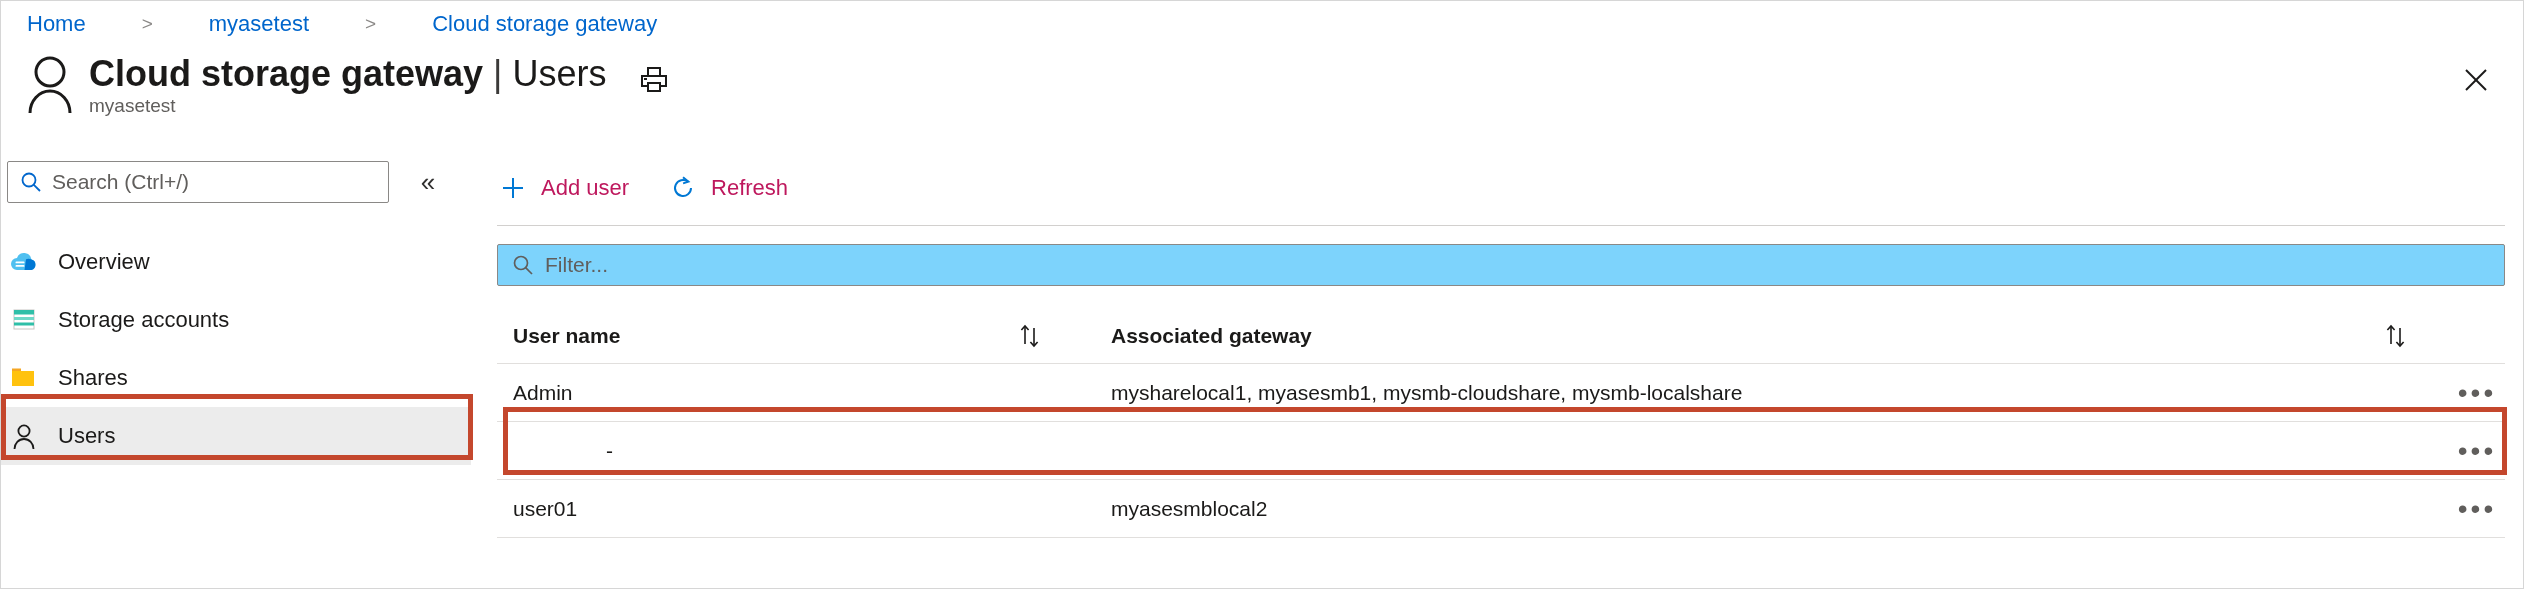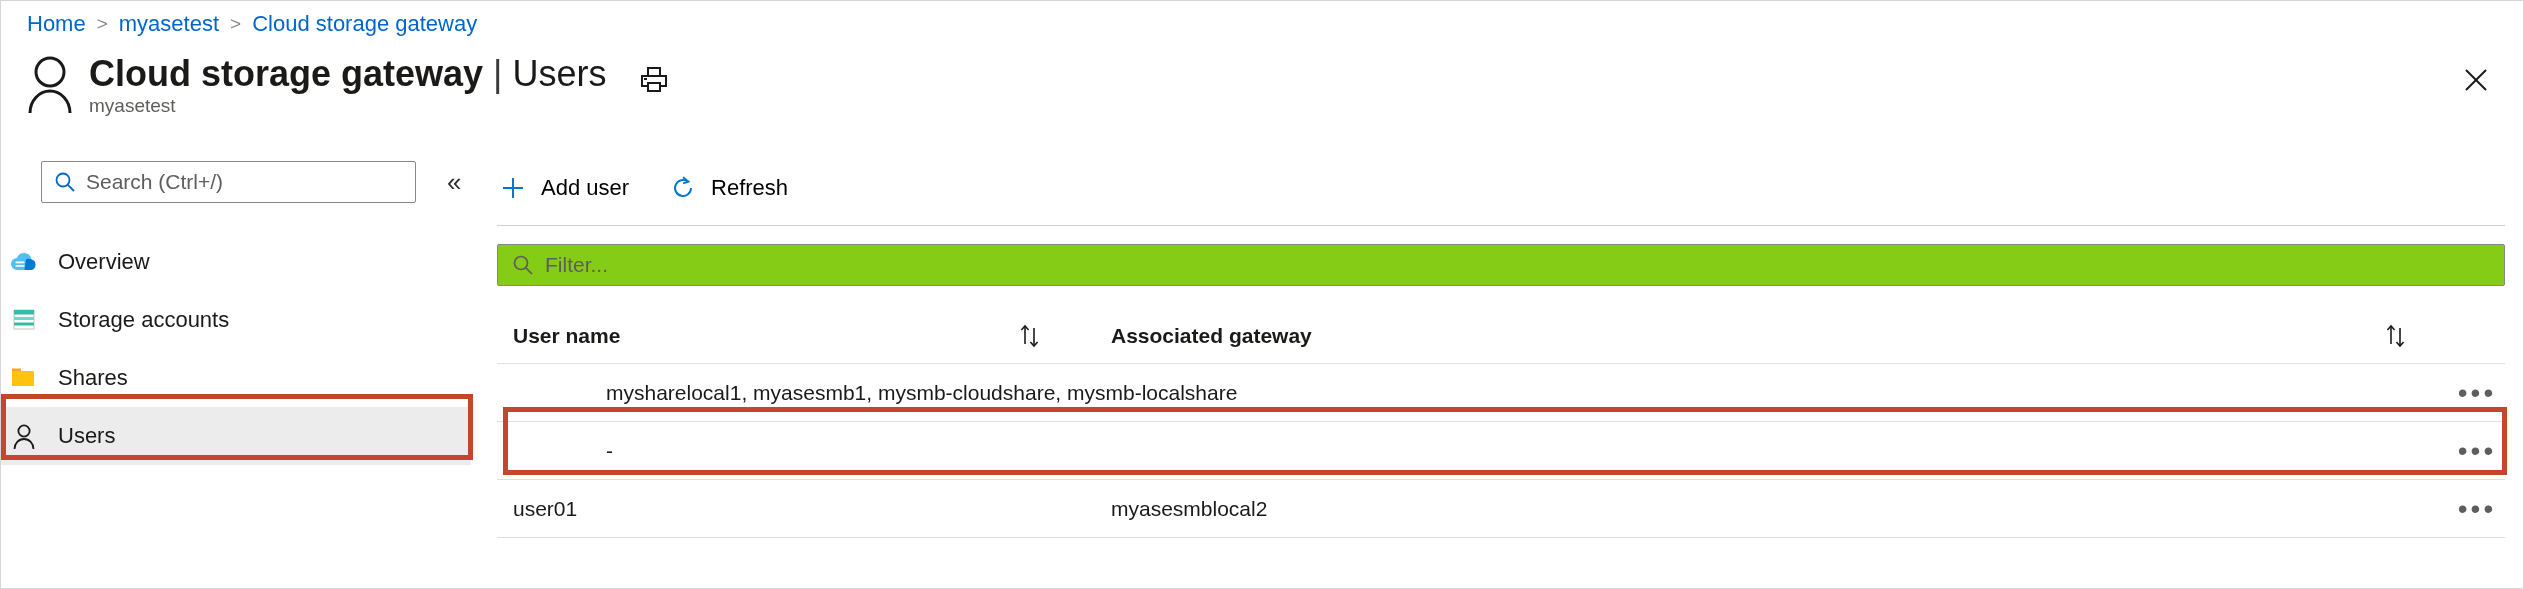--- a/index.html
+++ b/index.html
@@ -24,20 +24,21 @@
 
   
   .breadcrumb {
     position: absolute;
     left: 26px;
     top: 8px;
     height: 30px;
     display: flex;
     align-items: center;
     font-size: 22px;
+    gap: 45px;
   }
   .crumb {
     color: #0066cc;
     cursor: pointer;
     white-space: nowrap;
   }
   .crumb-sep {
     color: #8a8886;
     margin: 0 11px;
     font-size: 19px;
@@ -99,21 +100,21 @@
   
   .leftnav {
     position: absolute;
     left: 0px;
     top: 160px;
     width: 470px;
   }
   .search-row {
     display: flex;
     align-items: center;
-    padding-left: 40px;
+    padding-left: 6px;
   }
   .search-box {
     position: relative;
     width: 382px;
     height: 42px;
     border: 1px solid #8a8886;
     border-radius: 2px;
     background: #fff;
     display: flex;
     align-items: center;
@@ -192,21 +193,21 @@
     display: flex;
     align-items: center;
     height: 54px;
   }
   .cmd {
     display: flex;
     align-items: center;
     margin-right: 38px;
     cursor: pointer;
     font-size: 22px;
-    color: #000000;
+    color: #be185d;
     white-space: nowrap;
   }
   .cmd .cicon {
     width: 32px;
     height: 32px;
     margin-right: 12px;
     display: flex;
     align-items: center;
     justify-content: center;
     flex: 0 0 auto;
@@ -215,21 +216,21 @@
     height: 1px;
     background: #d2d0ce;
     margin-top: 10px;
   }
 
   .filter-box {
     margin-top: 18px;
     height: 42px;
     border: 1px solid #8a8886;
     border-radius: 2px;
-    background: #84cc16;
+    background: #7dd3fc;
     display: flex;
     align-items: center;
     box-sizing: border-box;
     cursor: text;
   }
   .filter-box .sicon { margin-left: 14px; margin-right: 11px; display: flex; flex: 0 0 auto; }
   .filter-ph { font-size: 21px; color: #605e5c; }
 
   
   .tbl { margin-top: 22px; width: 100%; }
@@ -431,20 +432,21 @@
             <line x1="8" y1="22" x2="8" y2="4" stroke="#1b1a19" stroke-width="1.6"></line>
             <polyline points="4.4,8 8,4 11.6,8" fill="none" stroke="#1b1a19" stroke-width="1.6"></polyline>
             <line x1="17" y1="6" x2="17" y2="24" stroke="#1b1a19" stroke-width="1.6"></line>
             <polyline points="13.4,20 17,24 20.6,20" fill="none" stroke="#1b1a19" stroke-width="1.6"></polyline>
           </svg>
         </div>
         <div class="c-menu"></div>
       </div>
 
       <div class="trow data">
+        <div class="c-name">Admin</div>
         <div class="c-sort1"></div>
         <div class="c-shares">mysharelocal1, myasesmb1, mysmb-cloudshare, mysmb-localshare</div>
         <div class="c-sort2"></div>
         <div class="c-menu">
           <span class="ellipsis">•••</span>
         </div>
       </div>
 
       <div class="trow data">
         <div class="c-sort1"></div>

